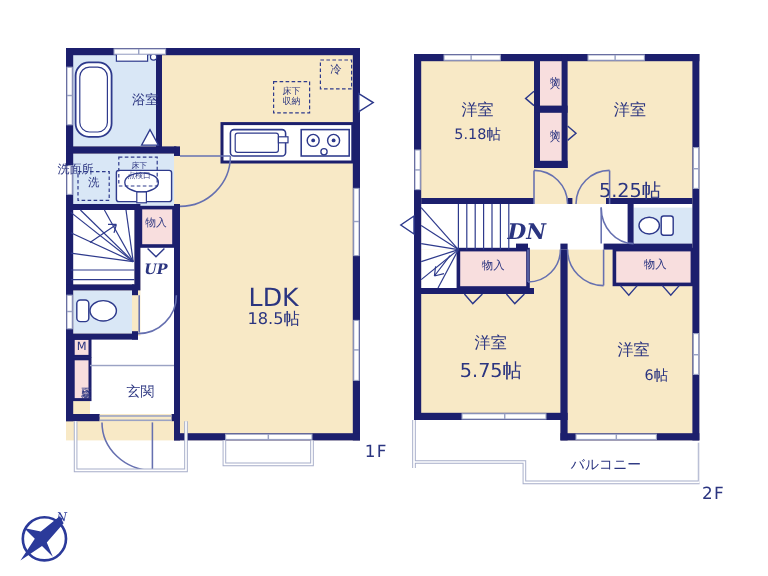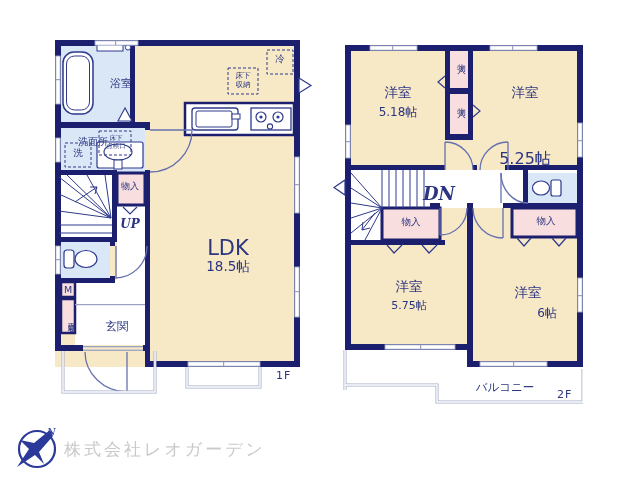--- a/index.html
+++ b/index.html
@@ -4,21 +4,21 @@
 <style>
   html,body{margin:0;padding:0;background:#ffffff;width:640px;height:480px;overflow:hidden;
     font-family:"DejaVu Sans","Liberation Sans",sans-serif;}
   #canvas{position:relative;width:640px;height:480px;background:#fff;}
   svg{position:absolute;}
   .lbl{position:absolute;color:#2b3580;text-align:center;line-height:1.25;z-index:6;white-space:nowrap;}
   .vert{writing-mode:vertical-rl;text-orientation:upright;white-space:normal;letter-spacing:1px;}
   .two-line{white-space:normal;}
   .two-line span{display:block;}
   .italic-serif{font-family:"DejaVu Serif","Liberation Serif",serif;font-style:italic;font-weight:bold;}
-  .floor-tag{font-size:11px;letter-spacing:1px;color:#2b3580;}
+  .floor-tag{font-size:14px;letter-spacing:1px;color:#2b3580;margin-left:28px;}
   .company{position:absolute;left:64px;top:438px;font-size:17px;color:#c9c9c9;letter-spacing:3px;z-index:6;}
   .compass-n{position:absolute;left:47px;top:426px;font-size:10px;color:#2b3a9a;z-index:7;
     font-family:"DejaVu Serif","Liberation Serif",serif;font-style:italic;}
 </style>
 </head>
 <body>
 
 <div id="canvas">
 
   <svg style="left:55px;top:40px;" width="258" height="360" viewBox="0 0 258 360">
@@ -235,21 +235,21 @@
         <rect x="232.8" y="95" width="4.4" height="1.2"></rect>
       <rect x="232.8" y="250" width="4.4" height="1.2"></rect>
         <rect x="75" y="299.8" width="1.2" height="4.4"></rect>
       <rect x="168" y="316.8" width="1.2" height="4.4"></rect>
     </g>
 
     <polygon points="0,135 0,150 -11,142.5" fill="#ffffff" stroke="#2e3a8c" stroke-width="1.2"></polygon>
   </svg>
 
   <div class="lbl" style="left:103px;top:77px;width:36px;font-size:11px;">浴室</div>
-  <div class="lbl" style="left:72px;top:136px;width:42px;font-size:10px;">洗面所</div>
+  <div class="lbl" style="left:42px;top:136px;width:42px;font-size:10px;">洗面所</div>
   <div class="lbl two-line" style="left:100px;top:134px;width:32px;font-size:6.5px;">
     <span>床下</span>
       <span>点検口</span>
   </div>
   <div class="lbl" style="left:65px;top:147px;width:26px;font-size:9.5px;">洗</div>
   <div class="lbl" style="left:117px;top:181px;width:26px;font-size:9px;">物入</div>
   <div class="lbl italic-serif" style="left:117px;top:217px;width:26px;font-size:12px;">UP</div>
   <div class="lbl" style="left:59px;top:284px;width:18px;font-size:9.5px;">M</div>
   <div class="lbl vert" style="left:62px;top:300px;width:14px;height:34px;font-size:8px;">下駄箱</div>
   <div class="lbl" style="left:98px;top:319px;width:38px;font-size:11.5px;">玄関</div>
@@ -265,27 +265,26 @@
   <div class="lbl" style="left:358px;top:84px;width:80px;font-size:13.5px;">洋室</div>
   <div class="lbl" style="left:358px;top:105px;width:80px;font-size:12px;">5.18帖</div>
   <div class="lbl" style="left:485px;top:84px;width:80px;font-size:13.5px;">洋室</div>
   <div class="lbl" style="left:485px;top:105px;width:80px;font-size:16px;margin-top:44px;">5.25帖</div>
   <div class="lbl vert" style="left:450px;top:57px;width:17px;font-size:8.5px;">物入</div>
   <div class="lbl vert" style="left:450px;top:101px;width:17px;font-size:8.5px;">物入</div>
   <div class="lbl italic-serif" style="left:423px;top:183px;font-size:18px;">DN</div>
   <div class="lbl" style="left:384px;top:216px;width:54px;font-size:9.5px;">物入</div>
   <div class="lbl" style="left:516px;top:215px;width:60px;font-size:9.5px;">物入</div>
   <div class="lbl" style="left:369px;top:278px;width:80px;font-size:13.5px;">洋室</div>
-  <div class="lbl" style="left:369px;top:299px;width:80px;font-size:11px;text-align:center;">5.75帖</div>
+  <div class="lbl" style="left:369px;top:299px;width:80px;font-size:16px;text-align:center;">5.75帖</div>
   <div class="lbl" style="left:488px;top:284px;width:80px;font-size:13.5px;">洋室</div>
   <div class="lbl" style="left:507px;top:306px;width:80px;font-size:12px;">6帖</div>
   <div class="lbl" style="left:455px;top:380px;width:100px;font-size:11.5px;">バルコニー</div>
-  <div class="lbl floor-tag" style="left:557px;top:388px;">2F</div>
+  <div class="lbl floor-tag" style="left:557px;top:404px;">2F</div>
 
   <svg style="left:12px;top:422px;" width="52" height="52" viewBox="0 0 52 52">
     <circle cx="25" cy="27" r="18" fill="#ffffff" stroke="#2b3a9a" stroke-width="2.2"></circle>
     <path d="M 38 8 L 22 21 L 8 18 L 17 27 L 5 45 L 23 33 L 32 42 L 27 30 L 41 14 Z" fill="#2b3a9a"></path>
     <line x1="30" y1="18" x2="40" y2="10" stroke="#2b3a9a" stroke-width="1.2"></line>
   </svg>
   <div class="compass-n">N</div>
-  <div class="company">株式会社レオガーデン</div>
 
 </div>
 
 </body></html>

